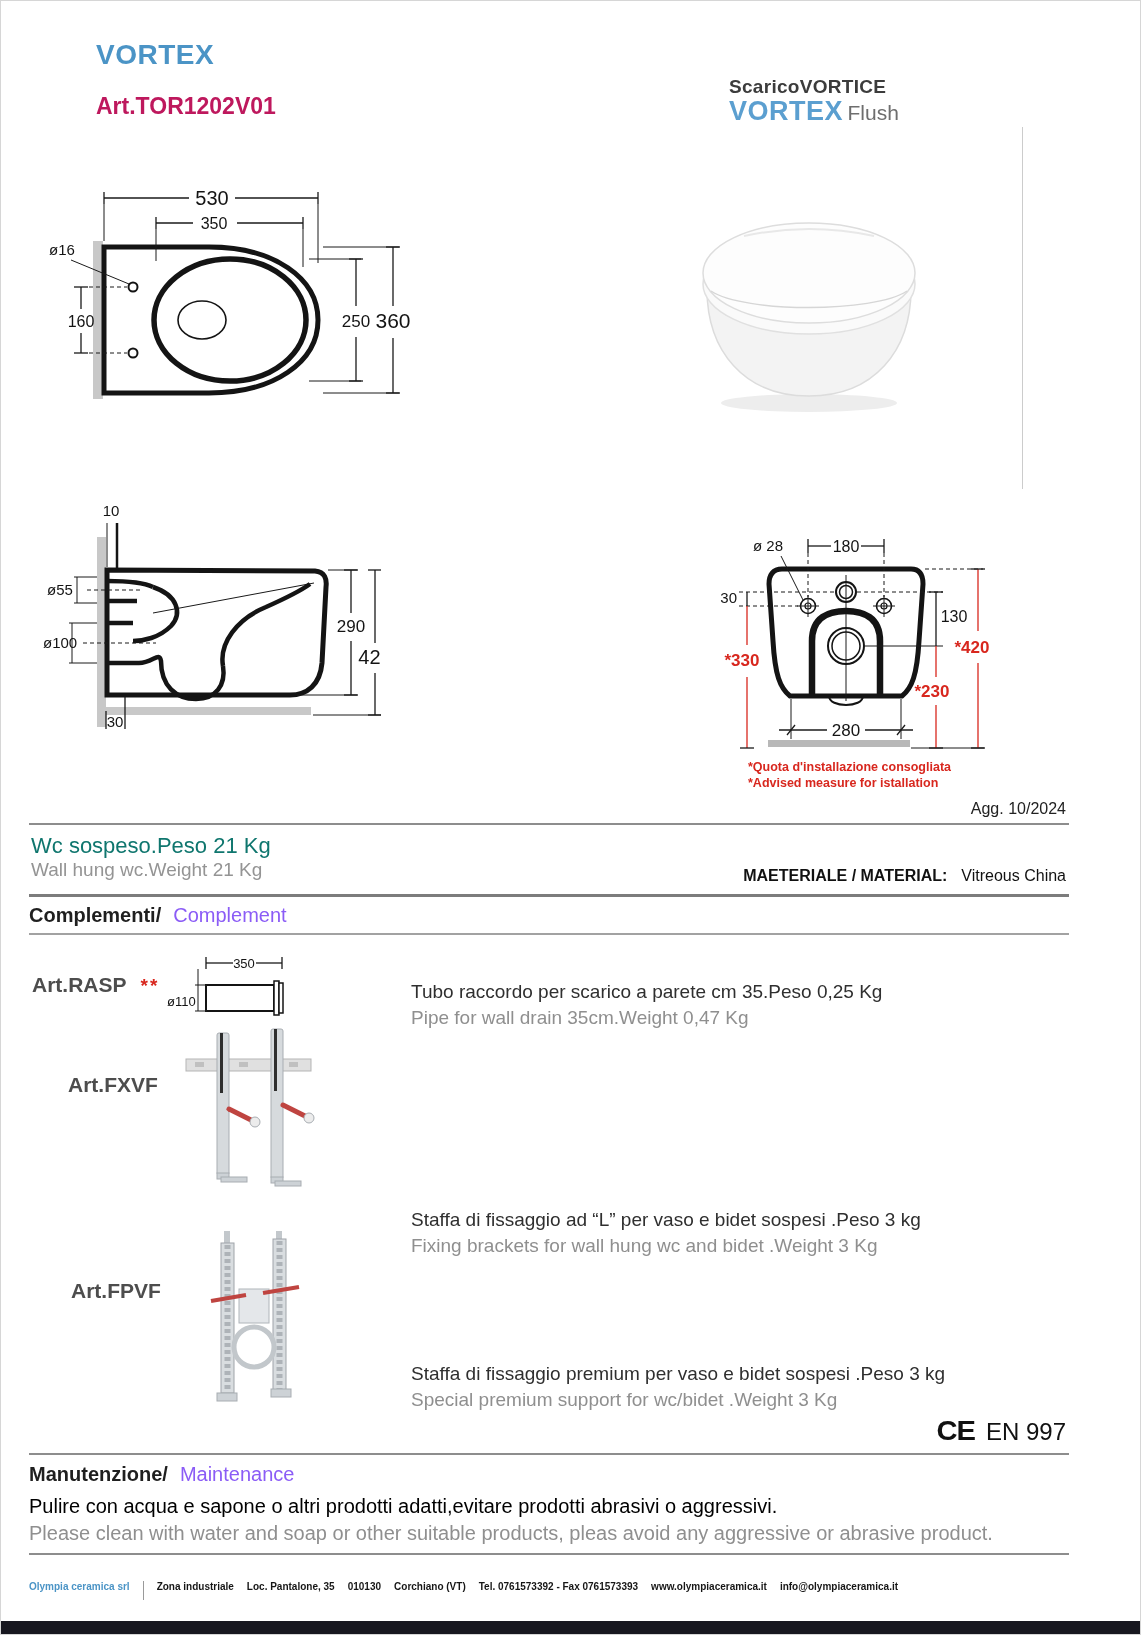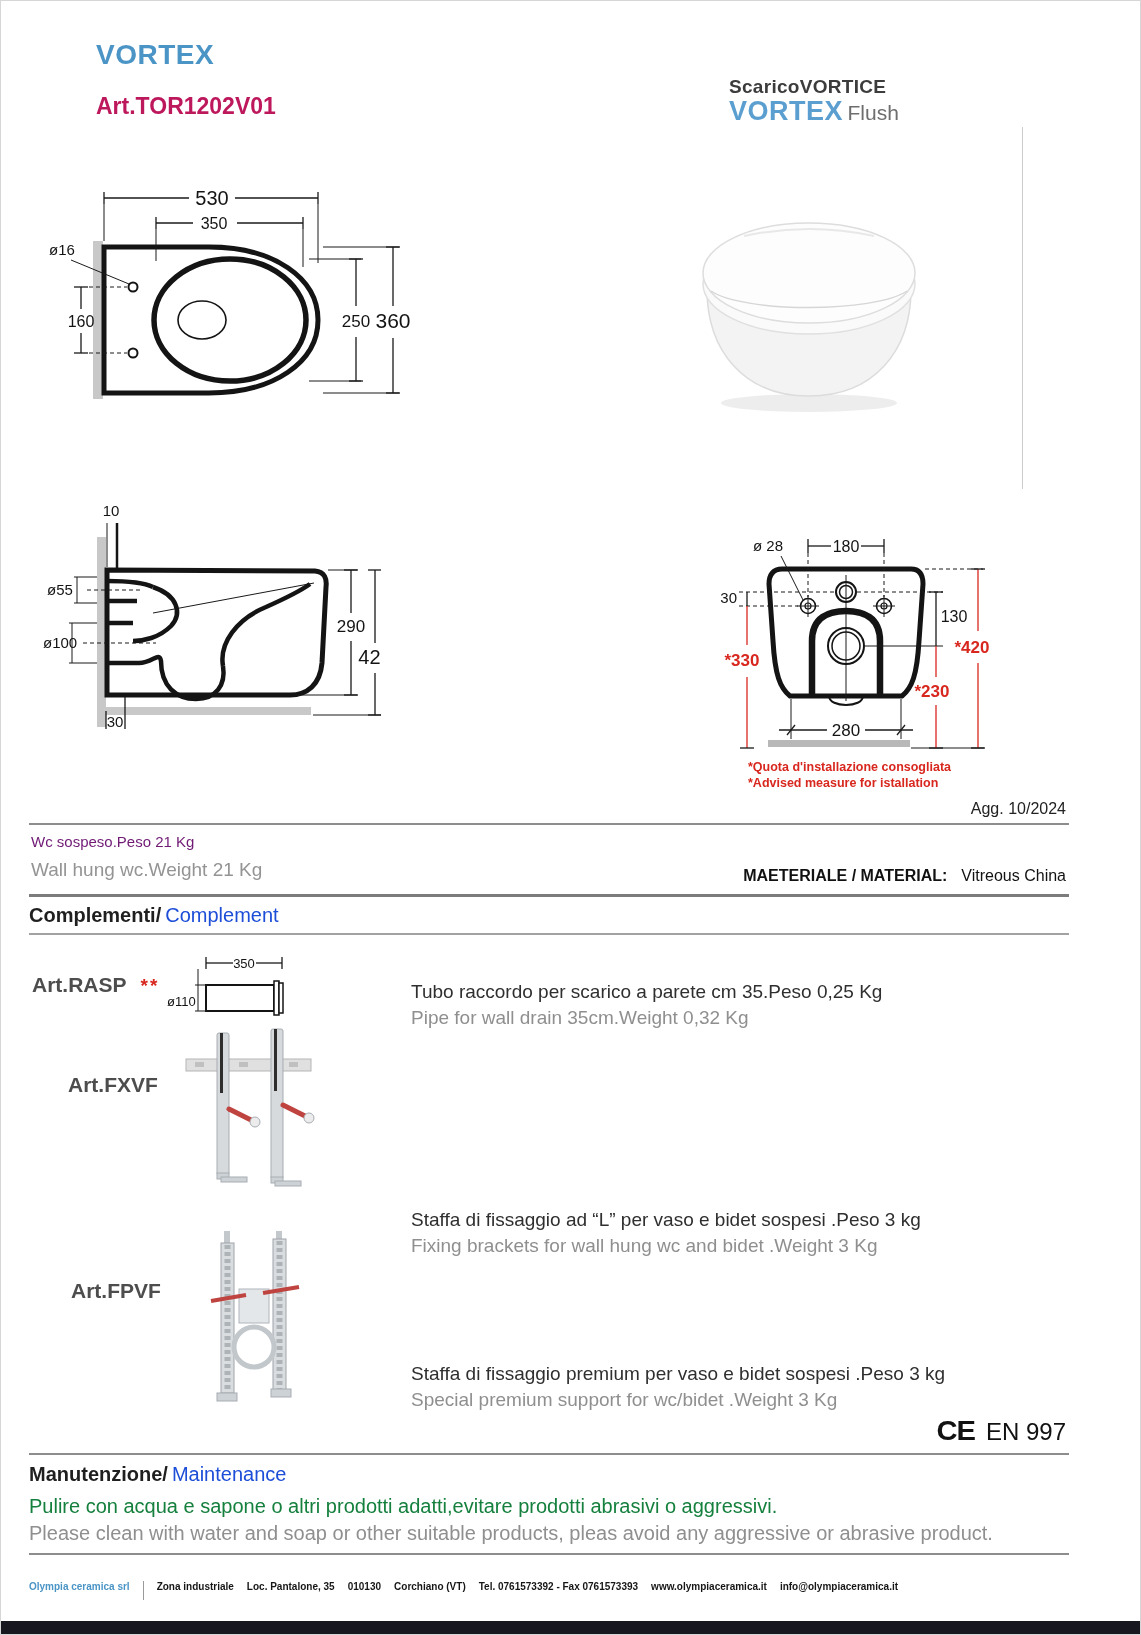--- a/index.html
+++ b/index.html
@@ -13,35 +13,35 @@
   .article{left:95px;top:92px;font-size:23px;font-weight:600;color:#be185d;}
   .brand{left:728px;top:76px;line-height:1.05;}
   .brand .l1{font-size:19px;font-weight:600;color:#3c3c3c;letter-spacing:.3px;}
   .brand .l2 b{font-size:27px;font-weight:600;color:#5b9fd0;letter-spacing:.5px;}
   .brand .l2 span{font-size:21px;color:#6e6e6e;font-weight:500;}
   .photo-frame{left:620px;top:126px;width:401px;height:362px;border-right:1px solid #cccccc;}
   .agg{right:74px;top:799px;font-size:16px;font-weight:500;color:#222;}
   .rule{left:28px;width:1040px;background:#8d8d8d;height:2px;}
   .rule.thick{height:3px;background:#7c7c7c;}
   .rule.thin{height:1.5px;background:#a2a2a2;}
-  .line-it{font-size:15px;color:#701a75;}
+  .line-it{font-size:22px;color:#0f766e;}
   .line-en{font-size:19px;color:#949494;}
   .material{right:74px;top:866px;font-size:16px;color:#111;display:flex;gap:14px;}
   .material .lab{font-weight:700;}
   .sec-head{font-size:20px;}
   .sec-head .it{font-weight:700;color:#1f1f1f;}
-  .sec-head .en{color:#1d4ed8;margin-left:4px;}
+  .sec-head .en{color:#8b5cf6;margin-left:12px;}
   .code{font-size:21px;font-weight:600;color:#4d4d4d;}
   .stars{color:#d8271e;font-weight:700;font-size:19px;margin-left:14px;letter-spacing:2px;}
   .cdesc .line-it{font-size:19px;color:#2f2f2f;line-height:26px;}
   .cdesc .line-en{font-size:19px;color:#8f8f8f;line-height:26px;}
   .ce{right:74px;top:1415px;display:flex;align-items:baseline;gap:12px;color:#111;}
   .ce .mark{font-size:27px;font-weight:600;letter-spacing:-1px;transform:scaleX(1.08);}
   .ce .std{font-size:24px;font-weight:500;}
-  .maint-it{left:28px;top:1494px;font-size:20px;color:#15803d;}
+  .maint-it{left:28px;top:1494px;font-size:20px;color:#000000;}
   .maint-en{left:28px;top:1521px;font-size:20px;color:#8f8f8f;}
   .footer{left:28px;top:1580px;width:1040px;display:flex;align-items:flex-start;gap:13px;
           font-size:10px;font-weight:600;color:#161616;white-space:nowrap;}
   .footer .company{color:#4b94c6;}
   .footer .vdiv{width:1px;height:19px;background:#9a9a9a;}
   .bottom-bar{left:0;bottom:0;width:100%;height:13px;background:#17171f;}
   svg text{font-family:"Liberation Sans", sans-serif;}
   .dl{stroke:#1a1a1a;stroke-width:1.3;}
   .xl{stroke:#1a1a1a;stroke-width:1;}
   .dash{stroke:#1a1a1a;stroke-width:1;stroke-dasharray:4 3;}
@@ -303,21 +303,21 @@
     <rect x="128" y="34" width="4" height="30" fill="#ffffff" stroke="#141414" stroke-width="1.5"></rect>
     <g>
       <line class="xl" x1="44" y1="36" x2="56" y2="36"></line>
         <line class="xl" x1="44" y1="62" x2="56" y2="62"></line>
       <line class="xl" x1="47" y1="20" x2="47" y2="62"></line>
       <text class="dt" x="16" y="57" font-size="13">ø110</text>
     </g>
   </svg>
   <div class="abs cdesc" style="left:410px;top:978px">
     <div class="line-it">Tubo raccordo per scarico a parete cm 35.Peso 0,25 Kg</div>
-    <div class="line-en">Pipe for wall drain 35cm.Weight 0,32 Kg</div>
+    <div class="line-en">Pipe for wall drain 35cm.Weight 0,47 Kg</div>
   </div>
 
   <div class="abs code" style="left:67px;top:1072px">Art.FXVF</div>
   <svg class="abs" style="left:180px;top:1026px" width="135" height="160" viewBox="0 0 135 160">
     <rect x="5" y="32" width="125" height="12" fill="#e0e0e0" stroke="#b5b5b5"></rect>
     <rect x="14" y="35" width="9" height="5" fill="#c0c0c0"></rect>
       <rect x="58" y="35" width="9" height="5" fill="#c0c0c0"></rect>
       <rect x="108" y="35" width="9" height="5" fill="#c0c0c0"></rect>
     <rect x="36" y="6" width="12" height="142" rx="2" fill="#d6dadd" stroke="#a8adb2"></rect>
     <rect x="39" y="6" width="3" height="60" fill="#2e2e2e"></rect>

